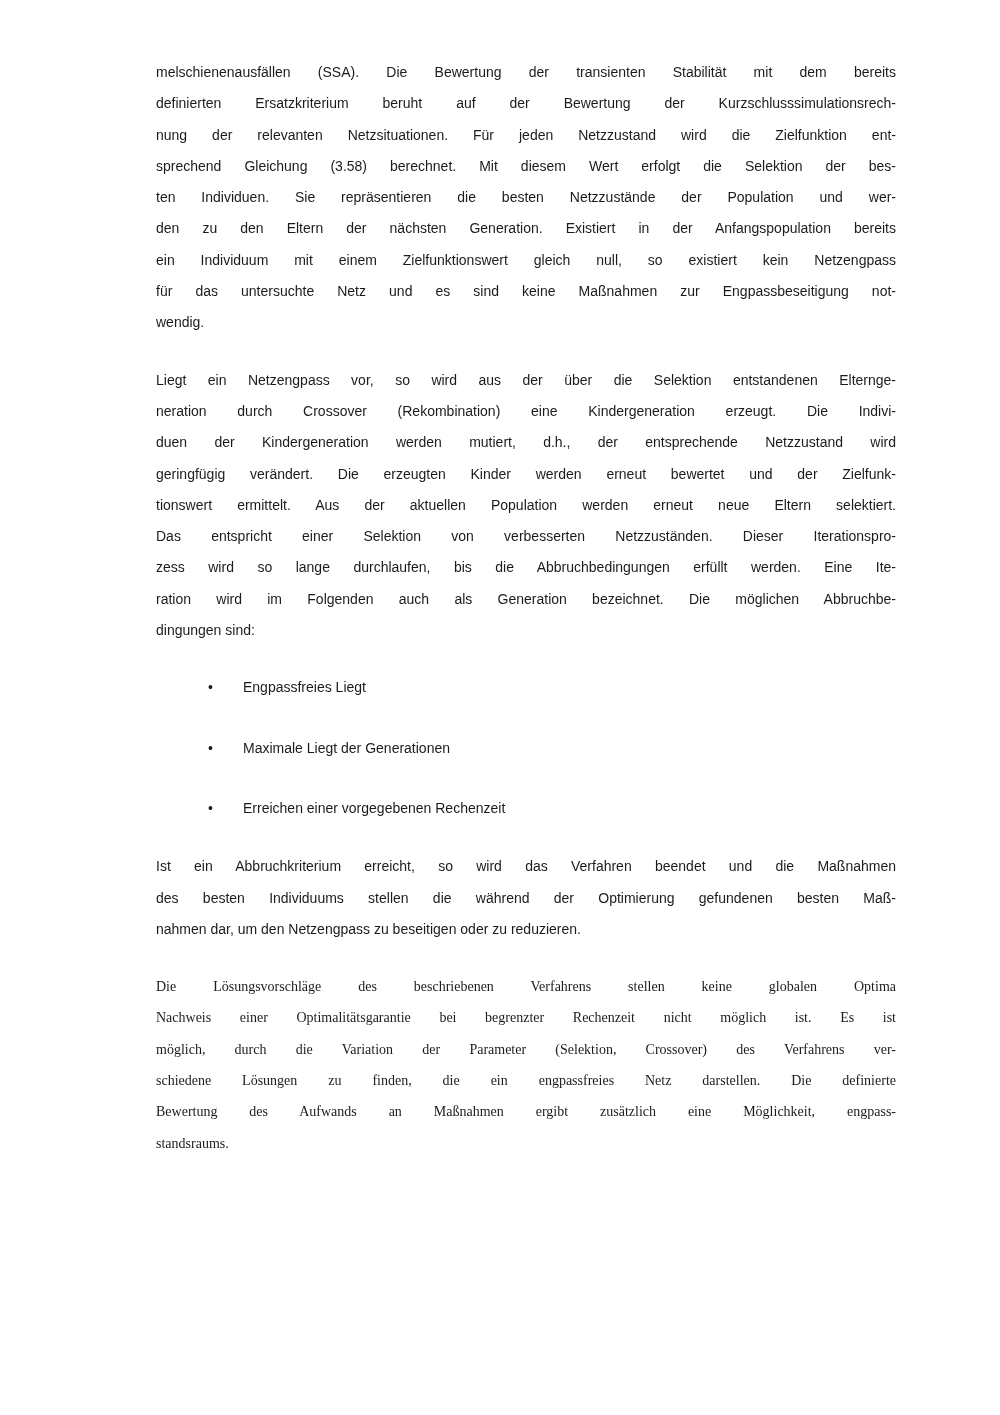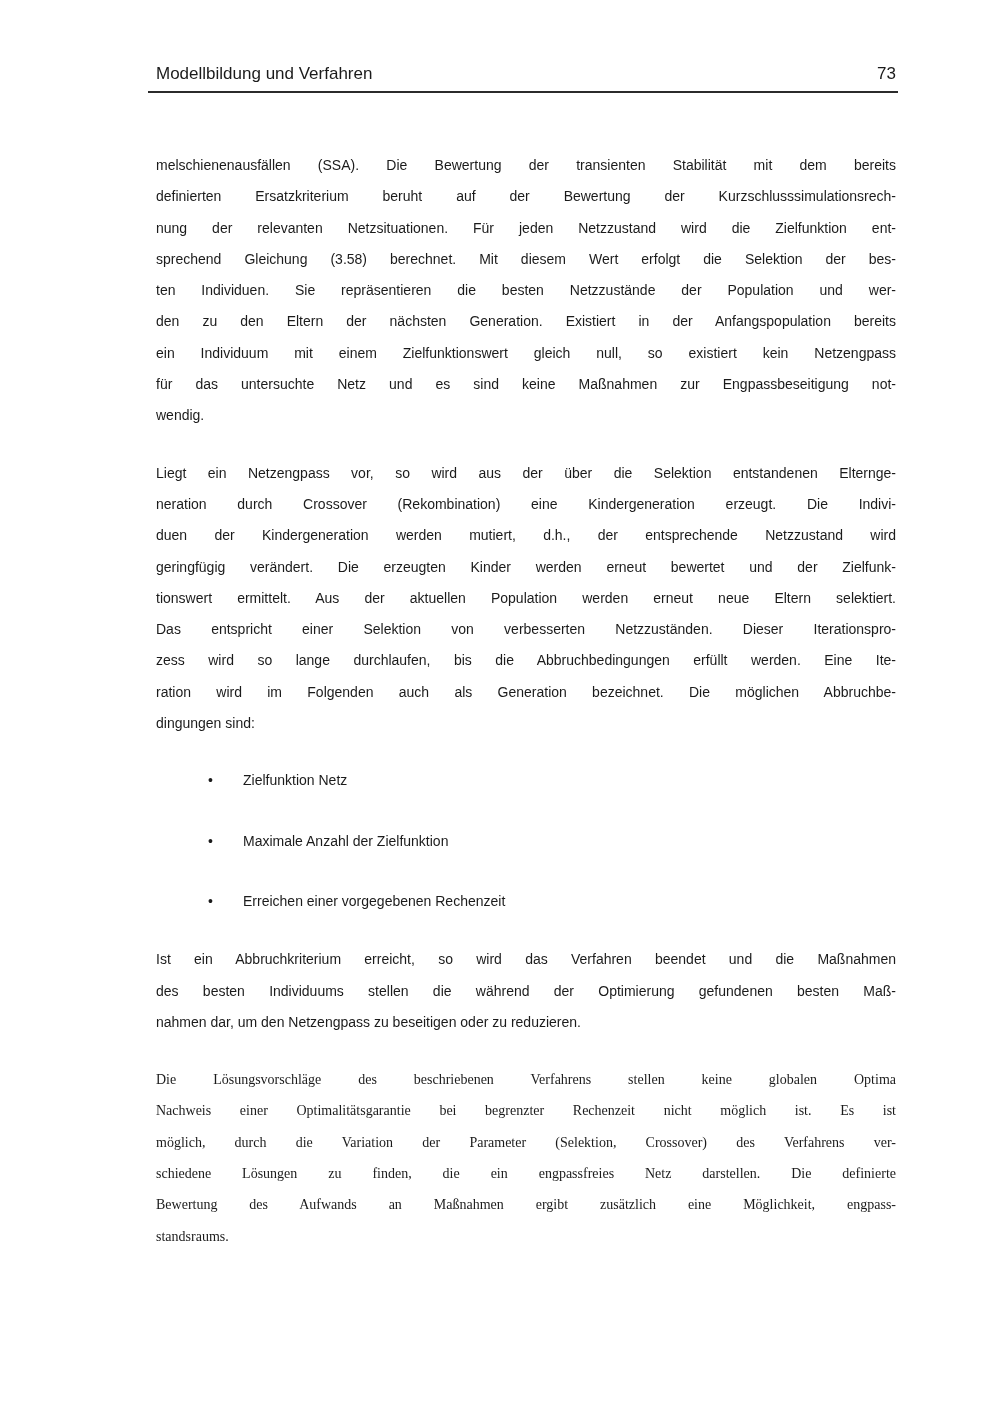--- a/index.html
+++ b/index.html
@@ -39,27 +39,20 @@
   .bitem { display: flex; line-height: 31.3px; margin-bottom: 29px; }
   .bitem:last-child { margin-bottom: 0; }
   .bmark { flex: none; margin-left: 52px; width: 35px; }
   .btext { flex: none; }
 </style>
 </head>
 <body>
 
 <div class="page">
 
-  <header class="hdr">
-    <div class="hdr-row">
-      <span class="hdr-title">Modellbildung und Verfahren</span>
-      <span class="hdr-num">73</span>
-    </div>
-    <div class="rule"></div>
-  </header>
 
   <main class="content">
 
     <p class="para">
       <span class="ln">melschienenausfällen (SSA). Die Bewertung der transienten Stabilität mit dem bereits</span>
       <span class="ln">definierten Ersatzkriterium beruht auf der Bewertung der Kurzschlusssimulationsrech-</span>
       <span class="ln">nung der relevanten Netzsituationen. Für jeden Netzzustand wird die Zielfunktion ent-</span>
       <span class="ln">sprechend Gleichung (3.58) berechnet. Mit diesem Wert erfolgt die Selektion der bes-</span>
       <span class="ln">ten Individuen. Sie repräsentieren die besten Netzzustände der Population und wer-</span>
       <span class="ln">den zu den Eltern der nächsten Generation. Existiert in der Anfangspopulation bereits</span>
@@ -76,25 +69,25 @@
       <span class="ln">tionswert ermittelt. Aus der aktuellen Population werden erneut neue Eltern selektiert.</span>
       <span class="ln">Das entspricht einer Selektion von verbesserten Netzzuständen. Dieser Iterationspro-</span>
       <span class="ln">zess wird so lange durchlaufen, bis die Abbruchbedingungen erfüllt werden. Eine Ite-</span>
       <span class="ln">ration wird im Folgenden auch als Generation bezeichnet. Die möglichen Abbruchbe-</span>
       <span class="ln last">dingungen sind:</span>
     </p>
 
     <ul class="blist">
       <li class="bitem">
         <span class="bmark">•</span>
-        <span class="btext">Zielfunktion Netz</span>
+        <span class="btext">Engpassfreies Liegt</span>
       </li>
       <li class="bitem">
         <span class="bmark">•</span>
-        <span class="btext">Maximale Anzahl der Zielfunktion</span>
+        <span class="btext">Maximale Liegt der Generationen</span>
       </li>
       <li class="bitem">
         <span class="bmark">•</span>
         <span class="btext">Erreichen einer vorgegebenen Rechenzeit</span>
       </li>
     </ul>
 
     <p class="para">
       <span class="ln">Ist ein Abbruchkriterium erreicht, so wird das Verfahren beendet und die Maßnahmen</span>
       <span class="ln">des besten Individuums stellen die während der Optimierung gefundenen besten Maß-</span>

